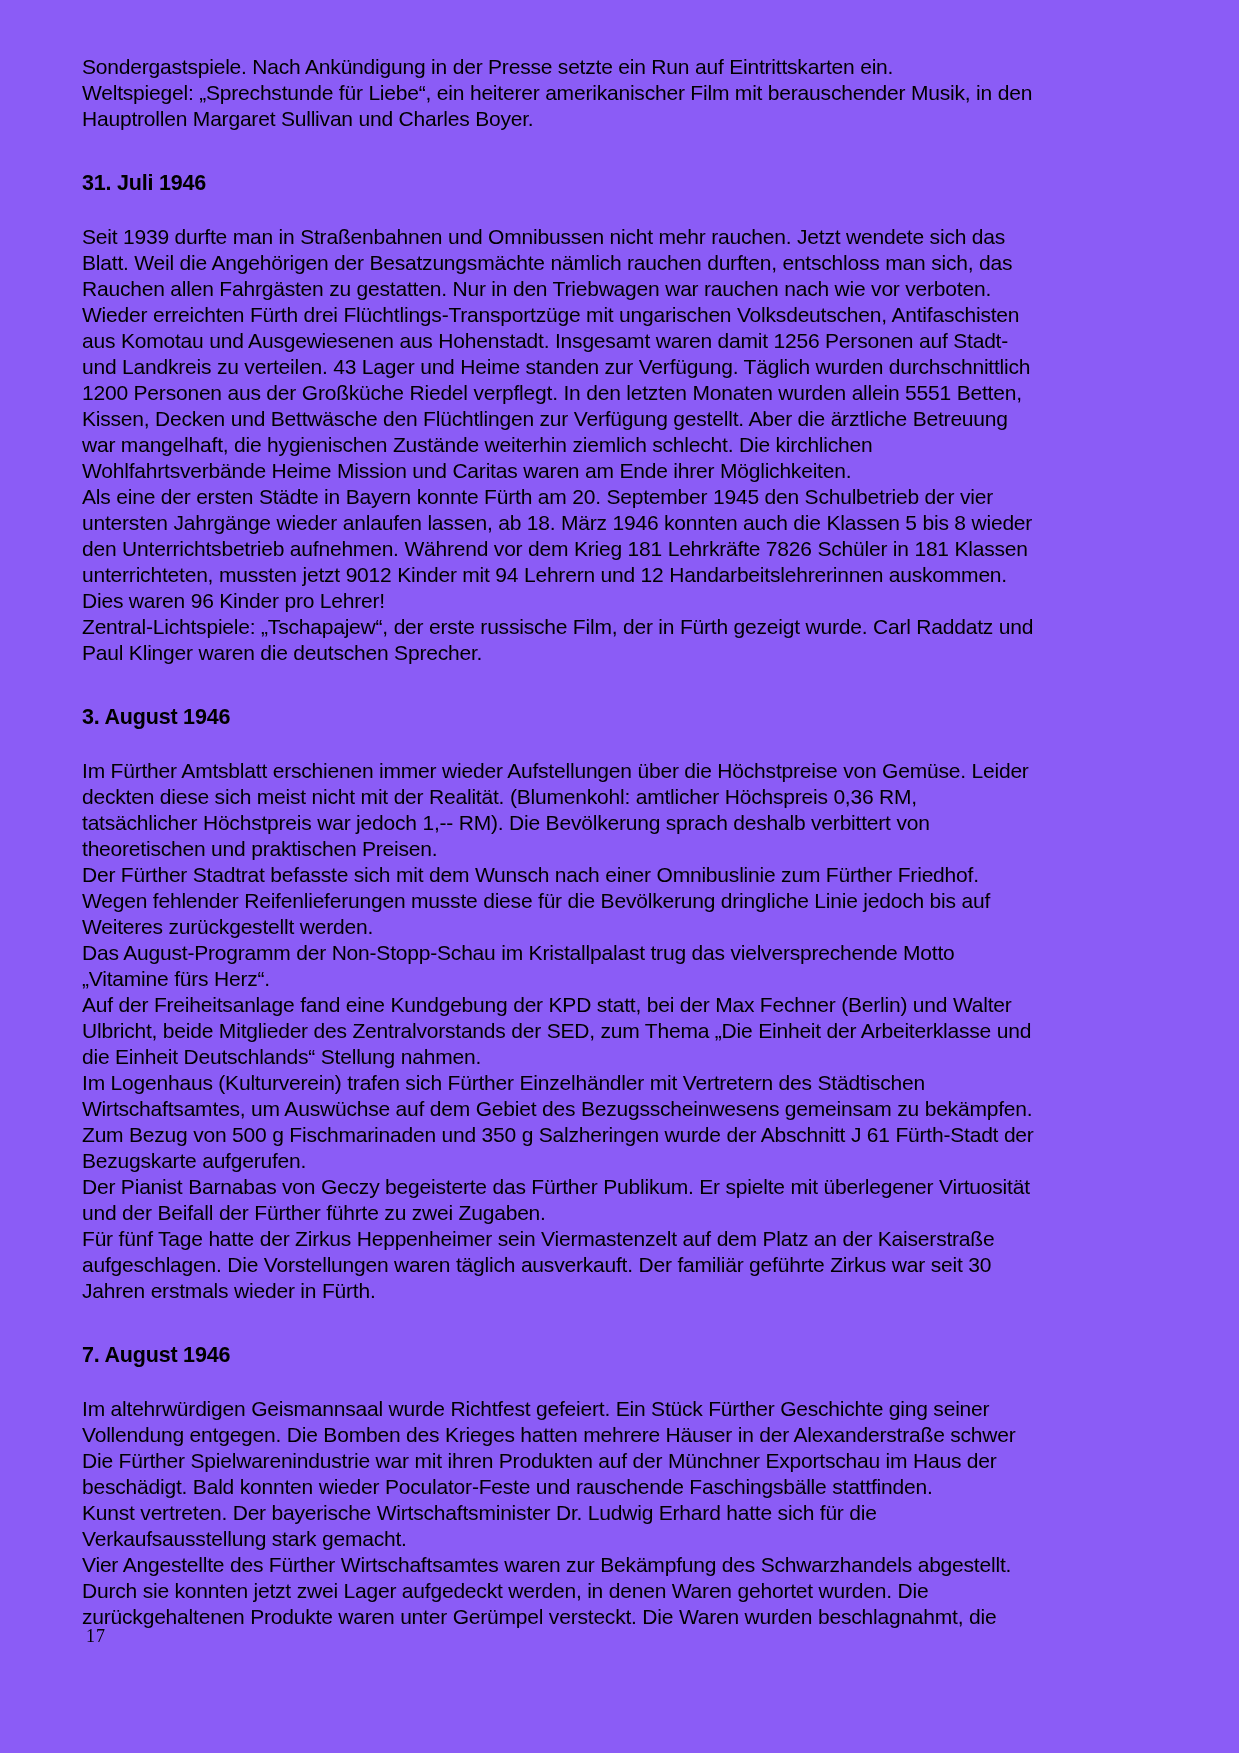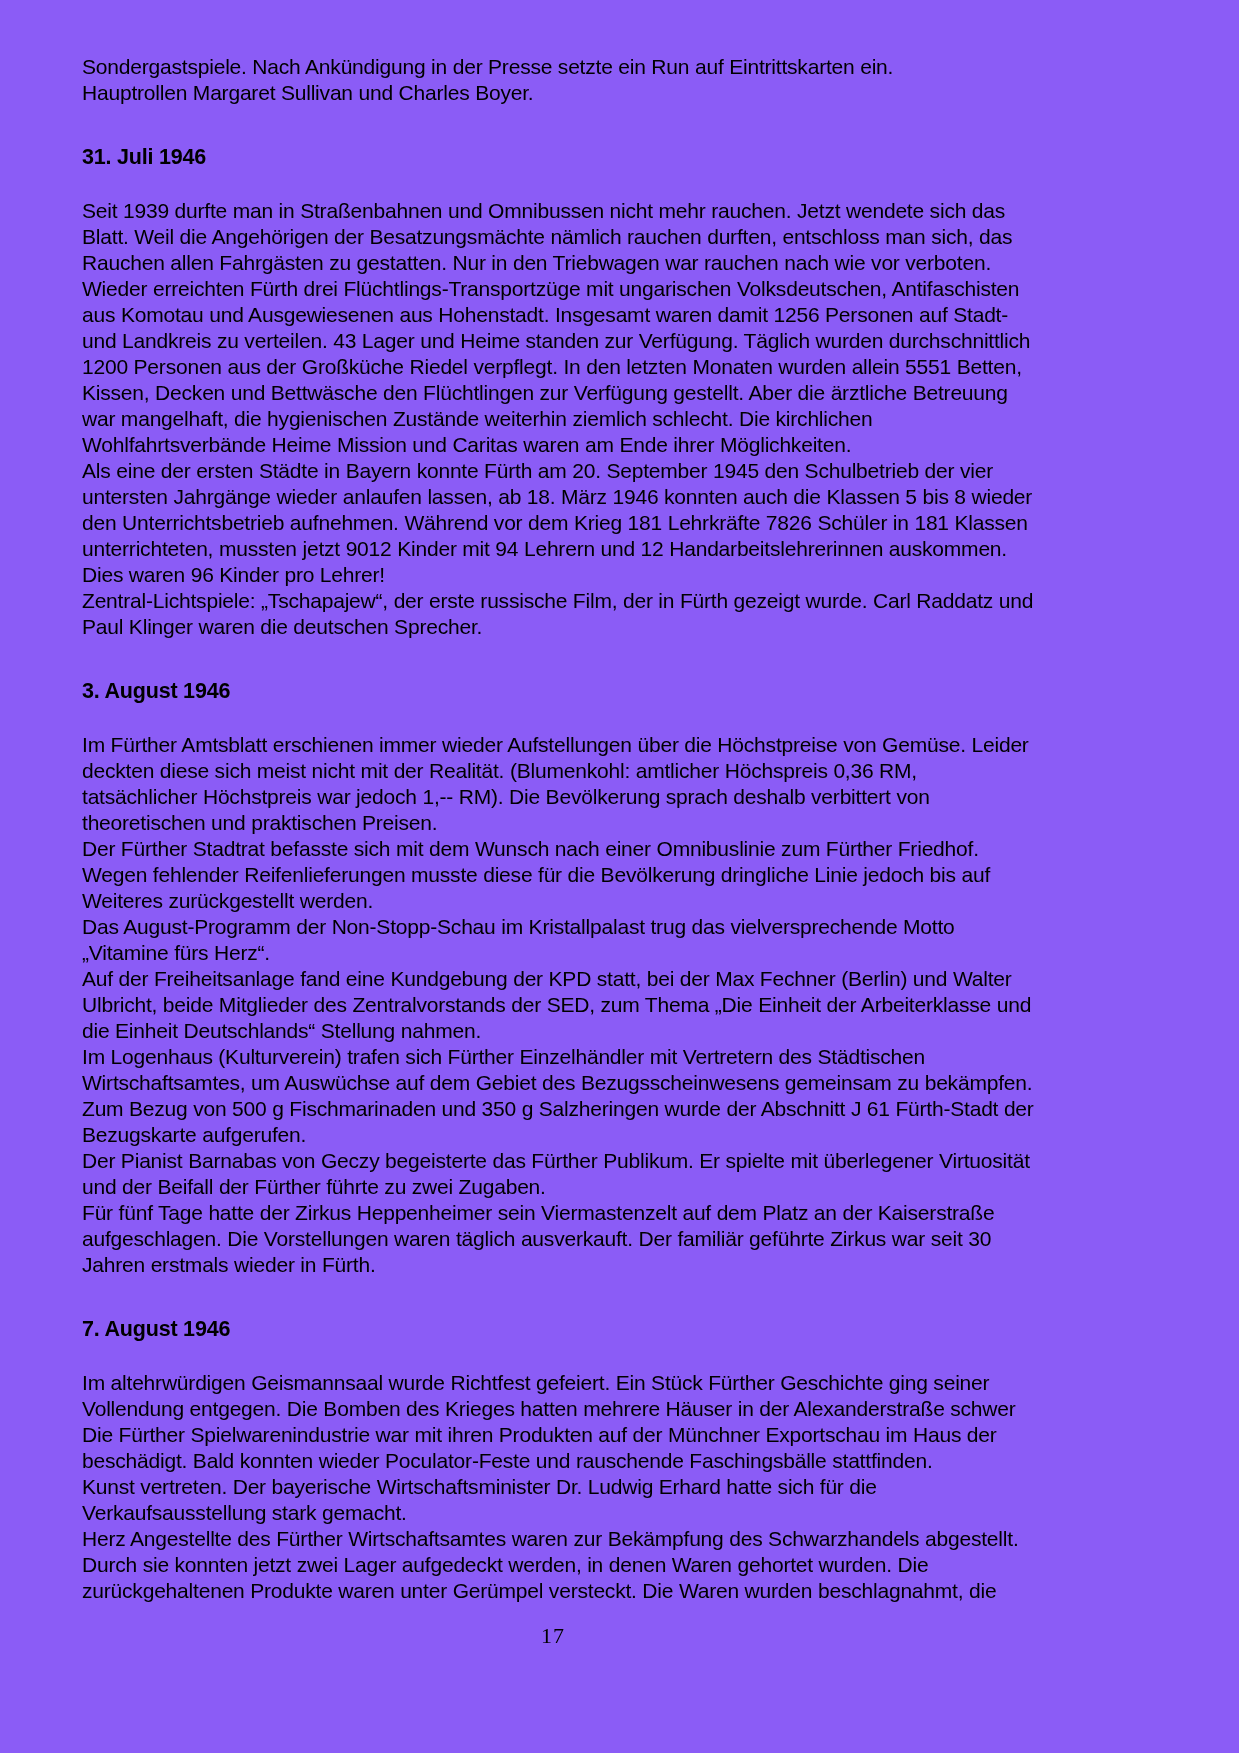--- a/index.html
+++ b/index.html
@@ -35,37 +35,38 @@
     .heading {
       font-weight: bold;
       font-size: 21.5px;
       line-height: 26px;
       margin-top: 38px;
       margin-bottom: 28px;
       white-space: nowrap;
     }
     .doc-footer {
       position: absolute;
-      left: 70px;
+      left: 86px;
       top: 1624px;
       width: 966px;
-      text-align: center;
+      text-align: left;
       font-family: "Liberation Serif", "DejaVu Serif", serif;
-      font-size: 22px;
+      font-size: 18px;
       line-height: 24px;
       letter-spacing: 1px;
     }
   </style>
 </head>
 <body>
 
 <div class="page">
   <div class="doc-content">
       <div class="paragraph">
         <div class="line">Sondergastspiele. Nach Ankündigung in der Presse setzte ein Run auf Eintrittskarten ein.</div>
+        <div class="line">Weltspiegel: „Sprechstunde für Liebe“, ein heiterer amerikanischer Film mit berauschender Musik, in den</div>
         <div class="line">Hauptrollen Margaret Sullivan und Charles Boyer.</div>
       </div>
       <div class="heading">31. Juli 1946</div>
       <div class="paragraph">
         <div class="line">Seit 1939 durfte man in Straßenbahnen und Omnibussen nicht mehr rauchen. Jetzt wendete sich das</div>
         <div class="line">Blatt. Weil die Angehörigen der Besatzungsmächte nämlich rauchen durften, entschloss man sich, das</div>
         <div class="line">Rauchen allen Fahrgästen zu gestatten. Nur in den Triebwagen war rauchen nach wie vor verboten.</div>
         <div class="line">Wieder erreichten Fürth drei Flüchtlings-Transportzüge mit ungarischen Volksdeutschen, Antifaschisten</div>
         <div class="line">aus Komotau und Ausgewiesenen aus Hohenstadt. Insgesamt waren damit 1256 Personen auf Stadt-</div>
         <div class="line">und Landkreis zu verteilen. 43 Lager und Heime standen zur Verfügung. Täglich wurden durchschnittlich</div>
@@ -106,21 +107,21 @@
         <div class="line">Jahren erstmals wieder in Fürth.</div>
       </div>
       <div class="heading">7. August 1946</div>
       <div class="paragraph">
         <div class="line">Im altehrwürdigen Geismannsaal wurde Richtfest gefeiert. Ein Stück Fürther Geschichte ging seiner</div>
         <div class="line">Vollendung entgegen. Die Bomben des Krieges hatten mehrere Häuser in der Alexanderstraße schwer</div>
         <div class="line">Die Fürther Spielwarenindustrie war mit ihren Produkten auf der Münchner Exportschau im Haus der</div>
         <div class="line">beschädigt. Bald konnten wieder Poculator-Feste und rauschende Faschingsbälle stattfinden.</div>
         <div class="line">Kunst vertreten. Der bayerische Wirtschaftsminister Dr. Ludwig Erhard hatte sich für die</div>
         <div class="line">Verkaufsausstellung stark gemacht.</div>
-        <div class="line">Herz Angestellte des Fürther Wirtschaftsamtes waren zur Bekämpfung des Schwarzhandels abgestellt.</div>
+        <div class="line">Vier Angestellte des Fürther Wirtschaftsamtes waren zur Bekämpfung des Schwarzhandels abgestellt.</div>
         <div class="line">Durch sie konnten jetzt zwei Lager aufgedeckt werden, in denen Waren gehortet wurden. Die</div>
         <div class="line">zurückgehaltenen Produkte waren unter Gerümpel versteckt. Die Waren wurden beschlagnahmt, die</div>
       </div>
     </div>
   <div class="doc-footer">
     <span>17</span>
   </div>
 </div>
 
 </body></html>

